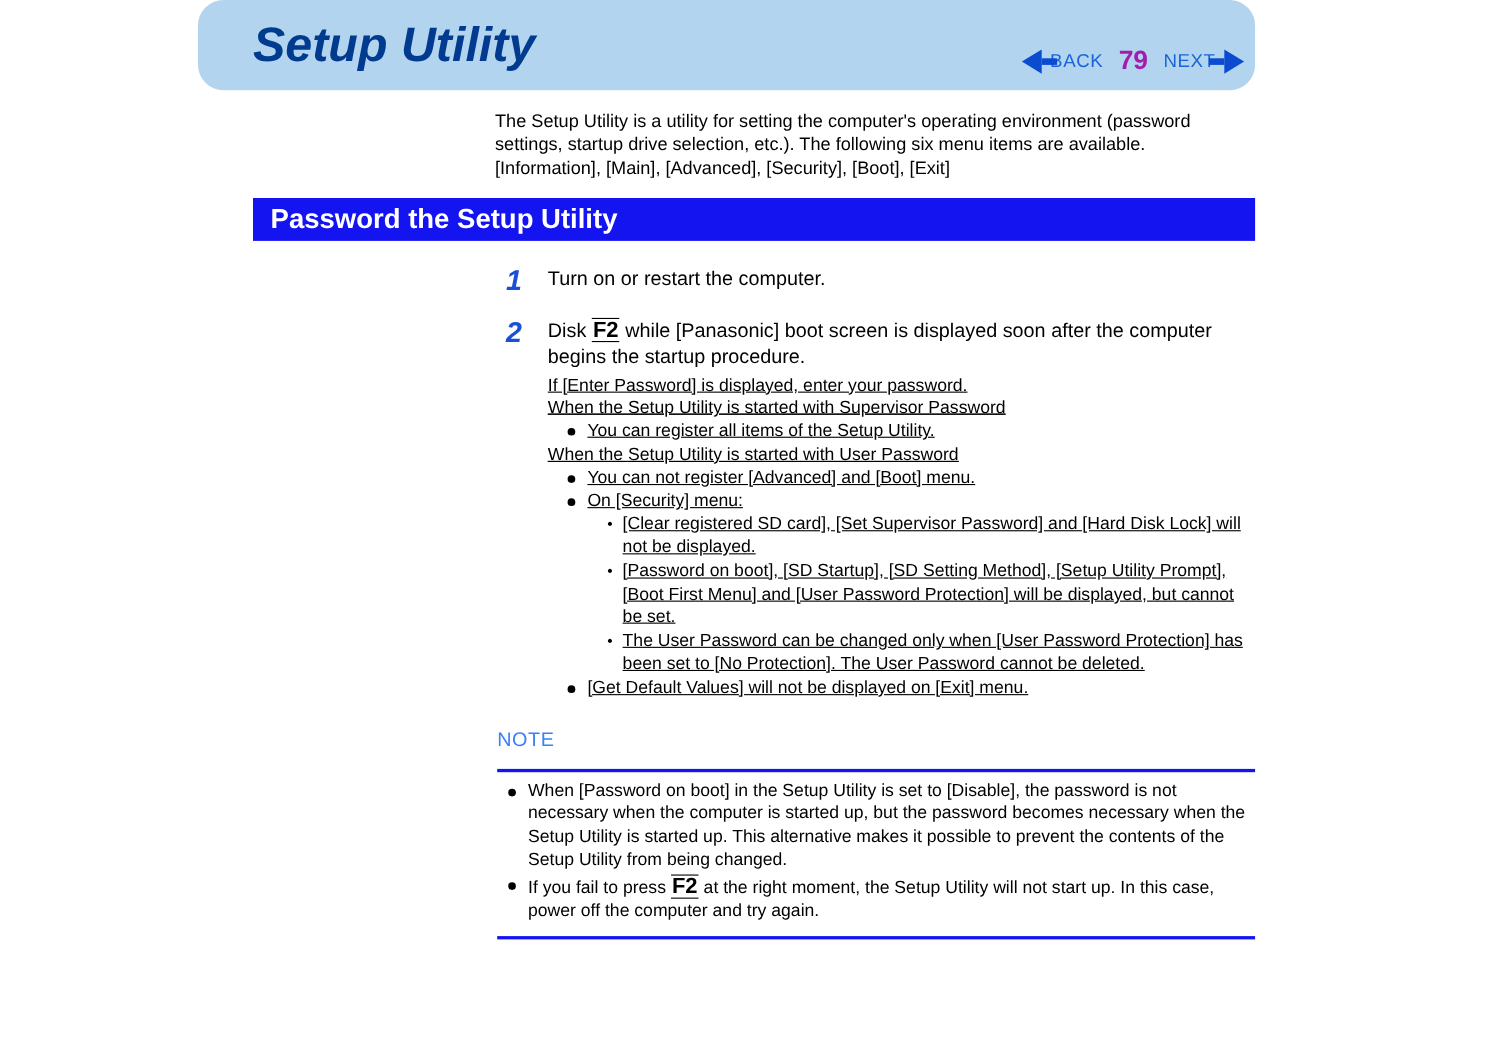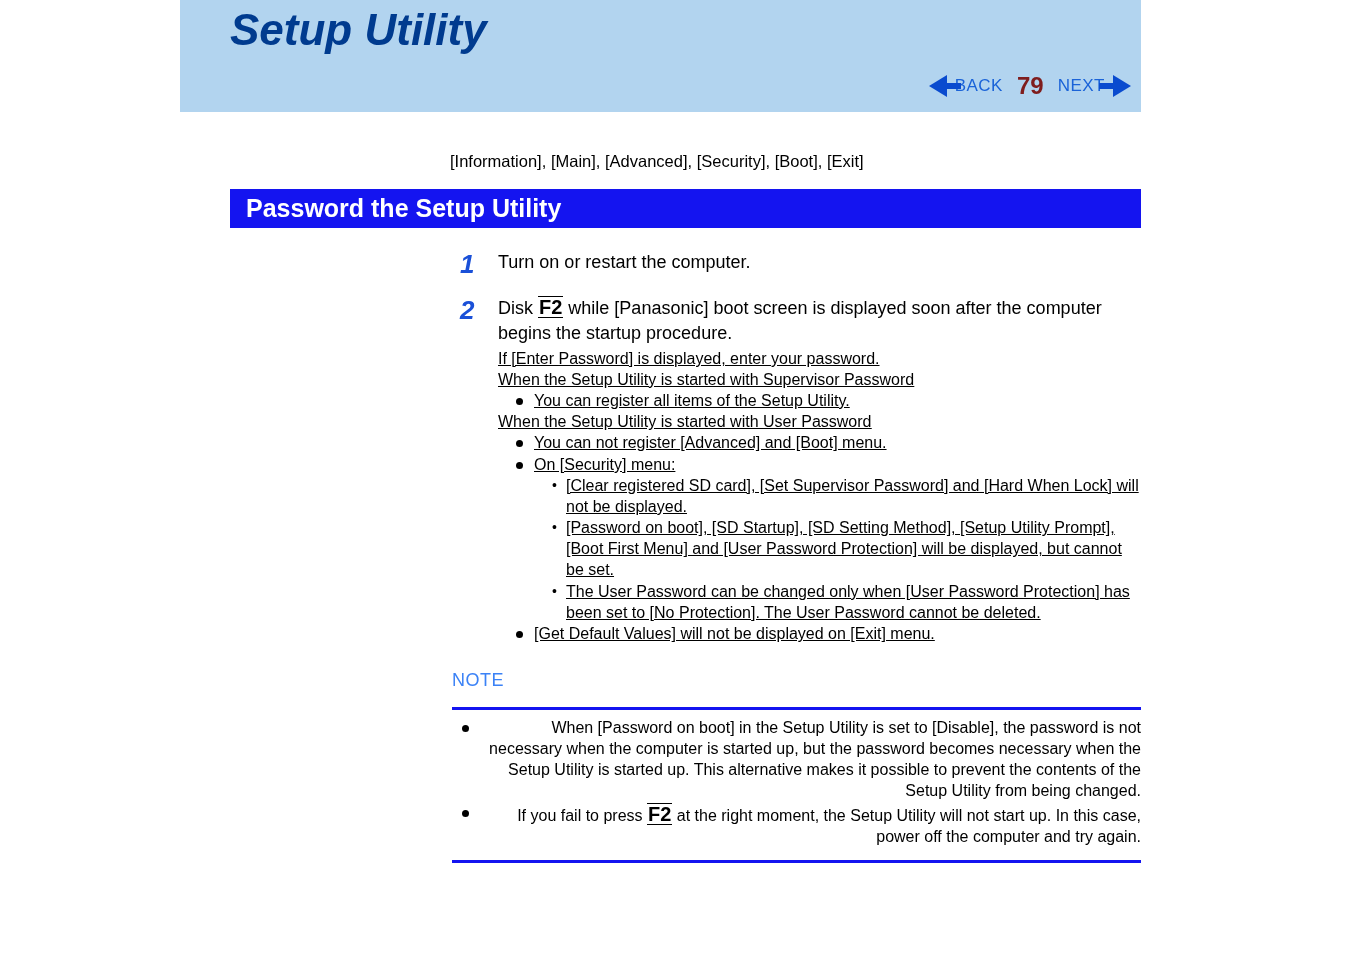--- a/index.html
+++ b/index.html
@@ -10,24 +10,25 @@
       height: 954px;
       position: relative;
     }
     .page-container {
       margin-left: 180px;
       margin-right: 210px;
       background: #ffffff;
     }
     .header-bar {
       background: #b2d4ef;
-      height: 112px;
+      height: 82px;
       position: relative;
       padding-left: 50px;
-      padding-top: 5px;
+      padding-top: 16px;
+      border-radius: 23px;
     }
     .page-title {
       font-size: 44px;
       font-weight: bold;
       font-style: italic;
       color: #003b8f;
     }
     .nav-controls {
       position: absolute;
       right: 10px;
@@ -69,21 +70,21 @@
       width: 14px;
       height: 6px;
       background: #0a4bcf;
     }
     .back-text, .next-text {
       color: #1a63d8;
       font-size: 17px;
       letter-spacing: 0.5px;
     }
     .page-number {
-      color: #7f1d1d;
+      color: #a21caf;
       font-size: 24px;
       font-weight: bold;
       margin: 0 6px;
     }
     .content {
       padding-top: 18px;
     }
     .intro-text {
       margin-left: 270px;
       font-size: 16.5px;
@@ -170,21 +171,21 @@
       margin-bottom: 16px;
       letter-spacing: 0.5px;
     }
     .note-body {
       border-top: 3px solid #1414f0;
       border-bottom: 3px solid #1414f0;
       padding: 8px 0 10px 0;
       font-size: 16px;
       line-height: 1.3;
     }
-    .note-list { list-style: none; text-align: right; }
+    .note-list { list-style: none; }
     .note-list > li { position: relative; padding-left: 28px; margin-bottom: 2px; }
     .note-list > li::before {
       content: '';
       position: absolute;
       left: 10px;
       top: 7px;
       width: 7px;
       height: 7px;
       background: #000;
       border-radius: 50%;
@@ -202,21 +203,21 @@
       <span class="back-text">BACK</span>
       <span class="page-number">79</span>
       <span class="next-text">NEXT</span>
       <div class="nav-arrow-right"></div>
     </div>
   </div>
 
   <div class="content">
 
     <div class="intro-text">
-      <br>
+      <span>The Setup Utility is a utility for setting the computer's operating environment (password settings, startup drive selection, etc.). The following six menu items are available.</span><br>
       <span>[Information], [Main], [Advanced], [Security], [Boot], [Exit]</span>
     </div>
 
     <div class="section-bar">Password the Setup Utility</div>
 
     <div class="steps">
 
       <div class="step">
         <div class="step-number">1</div>
         <div class="step-body">Turn on or restart the computer.</div>
@@ -231,21 +232,21 @@
             <span class="underline">When the Setup Utility is started with Supervisor Password</span>
             <ul class="bullet-list">
               <li>You can register all items of the Setup Utility.</li>
             </ul>
             <span class="underline">When the Setup Utility is started with User Password</span>
             <ul class="bullet-list">
               <li>You can not register [Advanced] and [Boot] menu.</li>
               <li>
                 <span>On [Security] menu:</span>
                 <ul class="sub-bullet-list">
-                  <li>[Clear registered SD card], [Set Supervisor Password] and [Hard When Lock] will not be displayed.</li>
+                  <li>[Clear registered SD card], [Set Supervisor Password] and [Hard Disk Lock] will not be displayed.</li>
                   <li>[Password on boot], [SD Startup], [SD Setting Method], [Setup Utility Prompt], [Boot First Menu] and [User Password Protection] will be displayed, but cannot be set.</li>
                   <li>The User Password can be changed only when [User Password Protection] has been set to [No Protection].  The User Password cannot be deleted.</li>
                 </ul>
               </li>
               <li>[Get Default Values] will not be displayed on [Exit] menu.</li>
             </ul>
           </div>
         </div>
       </div>
 

